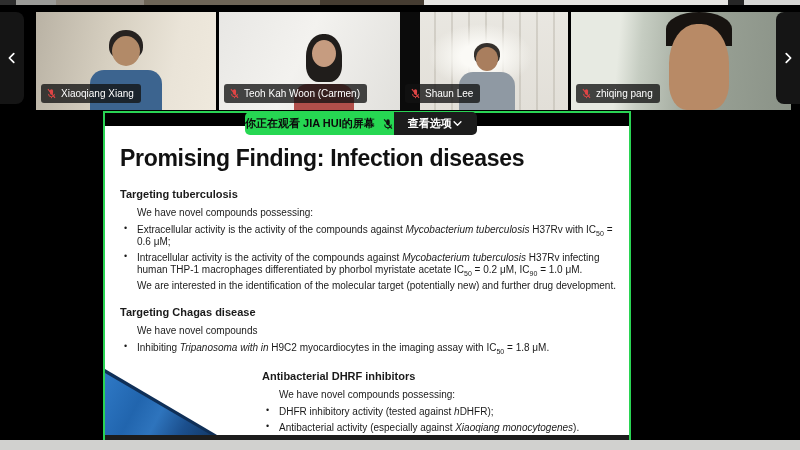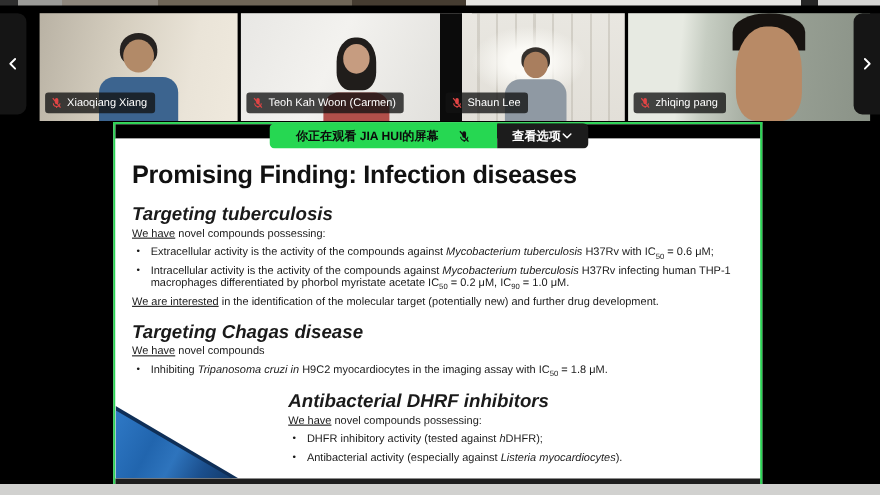--- a/index.html
+++ b/index.html
@@ -49,49 +49,49 @@
   .mic-red{color:#e04545;}
   .mic-dark{color:#101010;width:12px;height:12px;}
 
   .nav-arrow{position:absolute;top:12px;width:24px;height:92px;background:#151515;
     display:flex;align-items:center;justify-content:center;cursor:pointer;}
   .nav-prev{left:0;border-radius:0 8px 8px 0;}
   .nav-next{left:776px;border-radius:8px 0 0 8px;}
   .nav-arrow svg{width:14px;height:14px;}
 
   
-  .share-window{position:absolute;left:103px;top:111px;width:590px;height:329px;
+  .share-window{position:absolute;left:103px;top:111px;width:528px;height:329px;
     box-sizing:border-box;border:2px solid #2ad454;border-bottom:none;background:#fff;}
   .share-topbar{height:13px;background:#000;}
   .slide{position:absolute;left:0;top:13px;right:0;bottom:5px;background:#fff;overflow:hidden;}
   .share-bottombar{position:absolute;left:0;right:0;bottom:0;height:5px;background:#1d1d1d;}
 
   .tri{position:absolute;left:0;bottom:0;clip-path:polygon(0 0,100% 100%,0 100%);}
   .tri-dark{width:112px;height:66px;background:#0f2f57;}
   .tri-main{width:106px;height:62px;
     background:linear-gradient(118deg,#2f79c6 0%,#2165ae 35%,#2e74bd 55%,#1b4f8d 78%,#133b6b 100%);}
 
   .slide-body{position:absolute;left:15px;top:18px;right:10px;color:#111;}
   .slide-title{font-size:23px;line-height:28px;font-weight:bold;letter-spacing:-.3px;margin:0 0 16px;}
   .blk{color:#1a1a1a;}
-  .blk.heading{font-size:17px;line-height:13px;font-weight:bold;font-style:italic;margin:14px 0 6px;}
+  .blk.heading{font-size:11px;line-height:13px;font-weight:bold;margin:14px 0 6px;}
   .blk.para{font-size:10px;line-height:12px;margin:5px 0;}
   .blk.bullet{font-size:10px;line-height:11.5px;margin:5px 0;padding-left:17px;position:relative;}
   .blk.bullet .dot{position:absolute;left:4px;top:-1px;font-size:9px;}
   .s-i{font-style:italic;}
-  .s-u{text-decoration:underline;}
+  .s-u{margin-left:17px;}
   .s-sub{font-size:7px;vertical-align:sub;line-height:0;}
   .group2{margin-left:142px;margin-top:16px;}
   .group2 .heading:first-child{margin-top:0;}
 
   
   .banner{position:absolute;left:245px;top:112px;height:23px;display:flex;z-index:5;
     border-radius:5px;overflow:hidden;font-weight:bold;}
-  .banner-watch{background:#26d752;color:#0b0b0b;display:flex;align-items:center;gap:17px;
-    padding:0 24px;font-size:11px;white-space:nowrap;}
+  .banner-watch{background:#26d752;color:#0b0b0b;display:flex;align-items:center;gap:7px;
+    padding:0 0;font-size:11px;white-space:nowrap;}
   .banner-options{background:#1c1c1c;color:#fff;display:flex;align-items:center;gap:0;
     padding:0 14px;font-size:11px;cursor:pointer;white-space:nowrap;}
   .banner-options svg{width:11px;height:11px;}
 
   .bottom-strip{position:absolute;left:0;top:440px;width:800px;height:10px;background:#d1d1cf;}
 </style>
 </head>
 <body>
 
 <div id="app">
@@ -180,27 +180,27 @@
       <div class="slide-body">
         <div class="slide-title">Promising Finding: Infection diseases</div>
         <div id="main-blocks">
             <div class="blk heading"><span>Targeting tuberculosis</span></div>
             <div class="blk para"><span class="s-u">We have</span><span> novel compounds possessing:</span></div>
             <div class="blk bullet"><span class="dot">•</span><span>Extracellular activity is the activity of the compounds against </span><span class="s-i">Mycobacterium tuberculosis</span><span> H37Rv with IC</span><span class="s-sub">50</span><span> = 0.6 μM;</span></div>
             <div class="blk bullet"><span class="dot">•</span><span>Intracellular activity is the activity of the compounds against </span><span class="s-i">Mycobacterium tuberculosis</span><span> H37Rv infecting human THP-1 macrophages differentiated by phorbol myristate acetate IC</span><span class="s-sub">50</span><span> = 0.2 μM, IC</span><span class="s-sub">90</span><span> = 1.0 μM.</span></div>
             <div class="blk para"><span class="s-u">We are interested</span><span> in the identification of the molecular target (potentially new) and further drug development.</span></div>
             <div class="blk heading"><span>Targeting Chagas disease</span></div>
             <div class="blk para"><span class="s-u">We have</span><span> novel compounds</span></div>
-            <div class="blk bullet"><span class="dot">•</span><span>Inhibiting </span><span class="s-i">Tripanosoma cruzi in</span><span> H9C2 myocardiocytes in the imaging assay with IC</span><span class="s-sub">50</span><span> = 1.8 μM.</span></div>
+            <div class="blk bullet"><span class="dot">•</span><span>Inhibiting </span><span class="s-i">Tripanosoma with in</span><span> H9C2 myocardiocytes in the imaging assay with IC</span><span class="s-sub">50</span><span> = 1.8 μM.</span></div>
           </div>
         <div class="group2" id="sub-blocks">
             <div class="blk heading"><span>Antibacterial DHRF inhibitors</span></div>
             <div class="blk para"><span class="s-u">We have</span><span> novel compounds possessing:</span></div>
             <div class="blk bullet"><span class="dot">•</span><span>DHFR inhibitory activity (tested against </span><span class="s-i">h</span><span>DHFR);</span></div>
-            <div class="blk bullet"><span class="dot">•</span><span>Antibacterial activity (especially against </span><span class="s-i">Listeria myocardiocytes</span><span>).</span></div>
+            <div class="blk bullet"><span class="dot">•</span><span>Antibacterial activity (especially against </span><span class="s-i">Xiaoqiang monocytogenes</span><span>).</span></div>
           </div>
       </div>
     </div>
     <div class="share-bottombar"></div>
   </div>
 
   <div class="banner">
     <div class="banner-watch">
       <span>你正在观看 JIA HUI的屏幕</span>
       <svg class="mic mic-dark" viewBox="0 0 14 14">

